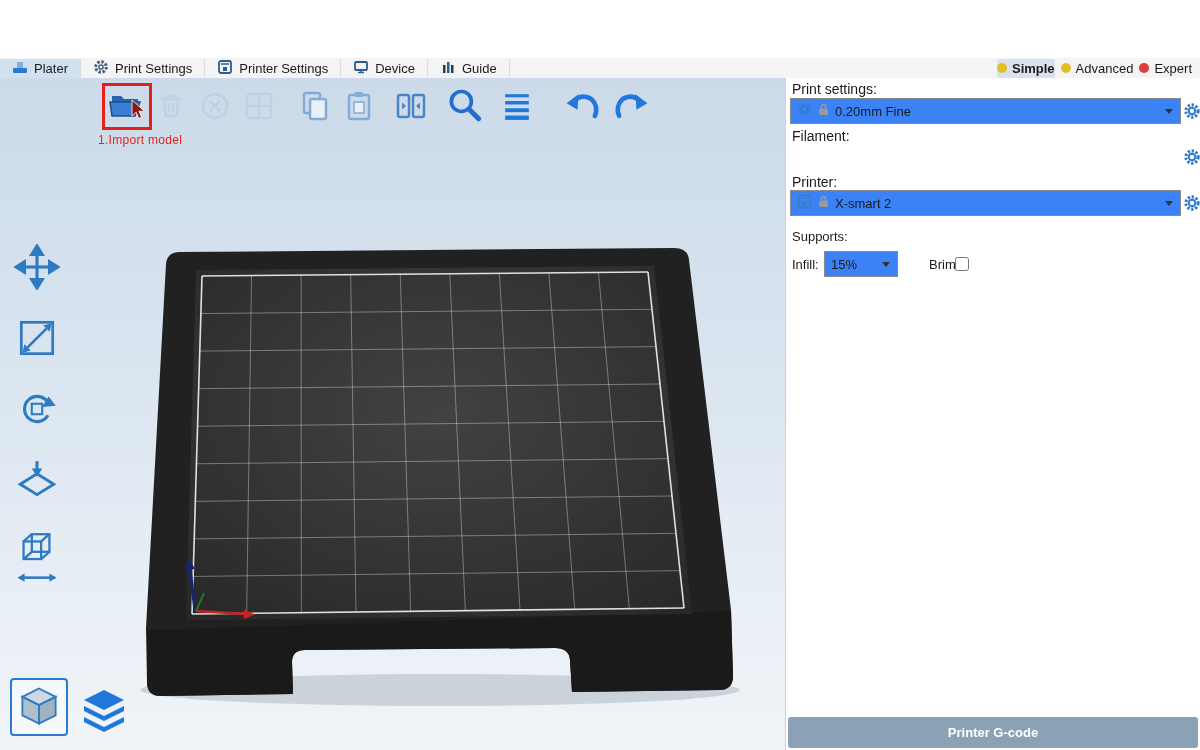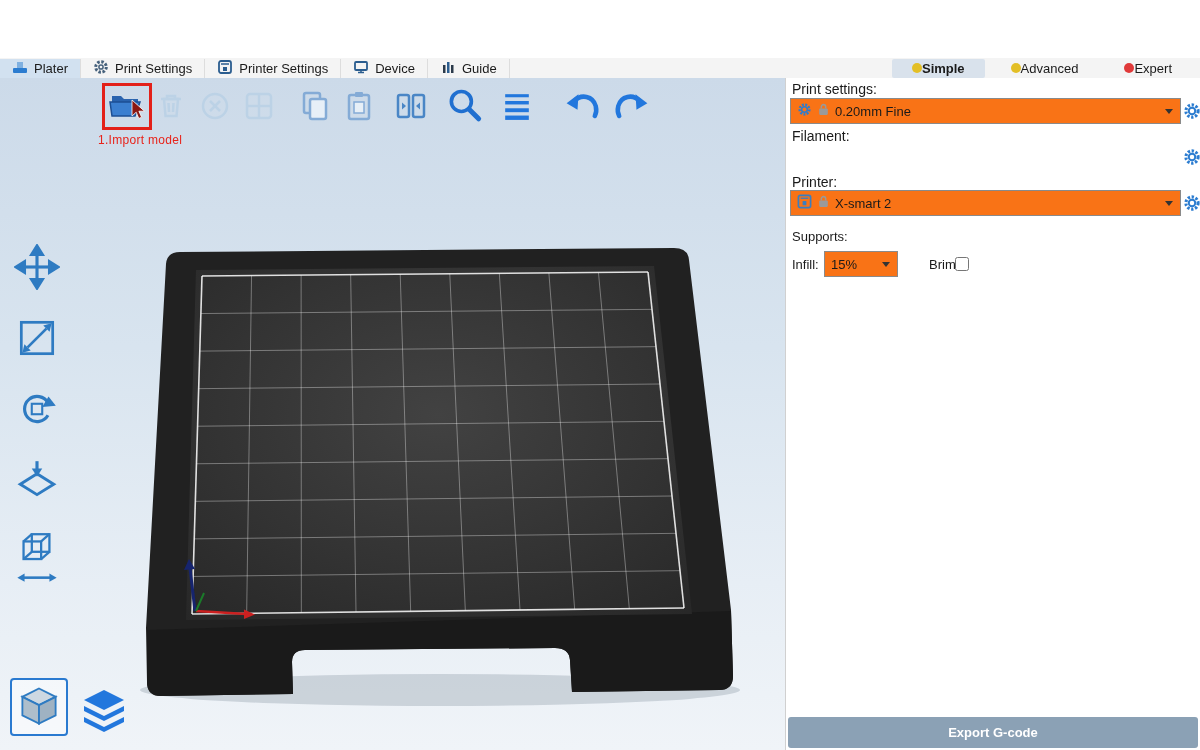--- a/index.html
+++ b/index.html
@@ -15,21 +15,21 @@
 
   
   .menubar { position:absolute; top:28px; left:0; right:0; height:24px; background:#fff; display:flex; align-items:center; padding-left:10px; }
   .menu-item { padding:3px 9px; cursor:default; }
 
   
   .tabbar { position:absolute; top:52px; left:0; right:0; height:26px; background:#f4f4f4; border-bottom:6px solid #4c1d95; display:flex; align-items:center;margin-top:6px; }
   .tab { display:flex; align-items:center; gap:6px; padding:0 12px; border-right:1px solid #ddd; cursor:default; }
   .tab.active { background:#d2e1f0; }
   .modes { margin-left:auto; display:flex; align-items:center; gap:6px; padding-right:8px; }
-  .mode { display:flex; align-items:center; padding:2px 20px; border-radius:2px; cursor:default; }
+  .mode { display:flex; align-items:center; gap:5px; padding:2px 0; border-radius:2px; cursor:default; }
   .mode.active { background:#d9e2ec; font-weight:bold; }
   .dot { width:10px; height:10px; border-radius:50%; display:inline-block; }
   .dot-y { background:#e3bf26; }
   .dot-r { background:#e03a3a; }
 
   
   .viewport { position:absolute; top:78px; left:0; width:785px; height:672px;
     background:linear-gradient(180deg,#ccdae9 0%,#d8e4ef 40%,#e7eef5 75%,#f0f4f8 100%); overflow:hidden; }
   .sidebar { position:absolute; top:78px; left:785px; width:415px; height:672px; background:#fff; border-left:1px solid #d0d0d0; }
 
@@ -45,21 +45,21 @@
   
   .left-toolbar { position:absolute; left:12px; top:164px; display:flex; flex-direction:column; gap:21px; }
   .lt-icon { width:50px; height:50px; display:flex; align-items:center; justify-content:center; cursor:pointer; }
 
   
   .view-3d-box { position:absolute; left:10px; top:600px; width:58px; height:58px; border:2px solid #2a7ad0; border-radius:4px; background:rgba(255,255,255,0.45); display:flex; align-items:center; justify-content:center; cursor:pointer; }
   .view-layers { position:absolute; left:78px; top:606px; width:52px; height:52px; display:flex; align-items:center; justify-content:center; cursor:pointer; }
 
   
   .s-label { position:absolute; left:6px; font-size:14px; }
-  .combo { position:absolute; left:4px; width:391px; height:26px; border:1px solid #8a8a8a; background:#f97316; display:flex; align-items:center; gap:6px; padding:0 20px 0 6px; cursor:pointer; }
+  .combo { position:absolute; left:4px; width:391px; height:26px; border:1px solid #8a8a8a; background:#3b82f6; display:flex; align-items:center; gap:6px; padding:0 20px 0 6px; cursor:pointer; }
   .combo .c-text { white-space:nowrap; overflow:hidden; }
   .chev { position:absolute; right:7px; top:50%; margin-top:-2px; width:0; height:0; border-left:4px solid transparent; border-right:4px solid transparent; border-top:5px solid #333; }
   .gearbtn { position:absolute; left:396px; width:20px; height:20px; cursor:pointer; display:flex; align-items:center; justify-content:center; }
   .swatch { width:18px; height:13px; border:1px solid #8a8a8a; }
   .mini-row-label { position:absolute; font-size:13px; }
   .export-btn { position:absolute; left:2px; right:2px; bottom:2px; height:31px; background:#8ba1b5; color:#fff; font-weight:bold; display:flex; align-items:center; justify-content:center; border-radius:3px; cursor:pointer; }
   input[type="checkbox"] { width:14px; height:14px; margin:0; cursor:pointer; }
 </style>
 </head>
 <body>
@@ -413,16 +413,16 @@
     <div class="mini-row-label" style="left:6px; top:151px">Supports:</div>
 
     <div class="mini-row-label" style="left:6px; top:179px">Infill:</div>
     <div class="combo" style="top:173px; left:38px; width:74px">
       <span class="c-text">15%</span>
       <span class="chev"></span>
     </div>
     <div class="mini-row-label" style="left:143px; top:179px">Brim:</div>
     <input type="checkbox" style="position: absolute; left: 169px; top: 179px;">
 
-    <div class="export-btn">Export G-code</div>
+    <div class="export-btn">Printer G-code</div>
   </div>
 
 </div>
 
 </body></html>

